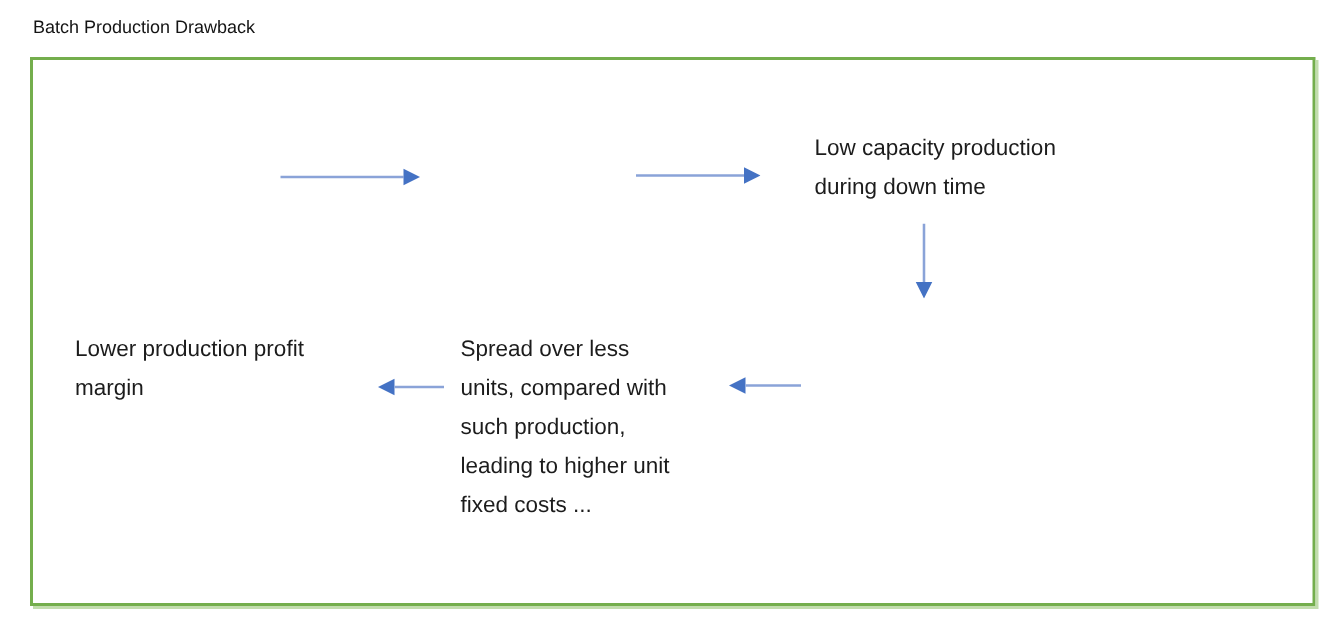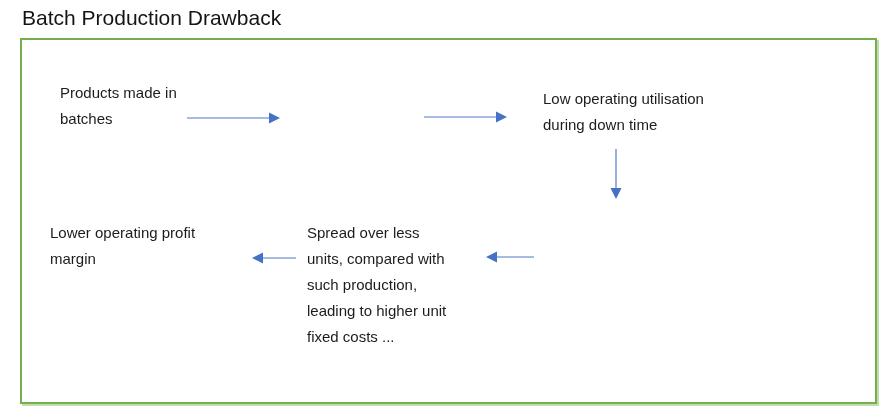--- a/index.html
+++ b/index.html
@@ -18,21 +18,21 @@
     height: 420px;
     background: var(--bg);
     font-family: "Liberation Sans", sans-serif;
     color: var(--text_color);
     overflow: hidden;
   }
   .title {
     position: absolute;
     left: 22px;
     top: 7px;
-    font-size: 21px;
+    font-size: 12px;
     line-height: 22px;
     color: #141414;
   }
   .frame {
     position: absolute;
     left: 20px;
     top: 38px;
     width: 857px;
     height: 366px;
     border: 2px solid var(--border_green);
@@ -63,35 +63,33 @@
 </style>
 </head>
 <body>
 
 <div class="page">
 
   <div class="title">Batch Production Drawback</div>
 
   <div class="frame"></div>
 
-  <div class="node node-products">Products made in
-batches</div>
 
 
-  <div class="node node-capacity">Low operating utilisation
+  <div class="node node-capacity">Low capacity production
 during down time</div>
 
 
   <div class="node node-spread">Spread over less
 units, compared with
 such production,
 leading to higher unit
 fixed costs ...</div>
 
-  <div class="node node-margin">Lower operating profit
+  <div class="node node-margin">Lower production profit
 margin</div>
 
   <svg class="arrow arrow-1" width="94" height="14" viewBox="0 0 94 14">
     <line class="arrow-line" x1="1" y1="7" x2="83" y2="7"></line>
     <polygon class="arrow-head" points="83,1.5 94,7 83,12.5"></polygon>
   </svg>
 
   <svg class="arrow arrow-2" width="84" height="14" viewBox="0 0 84 14">
     <line class="arrow-line" x1="1" y1="7" x2="73" y2="7"></line>
     <polygon class="arrow-head" points="73,1.5 84,7 73,12.5"></polygon>

